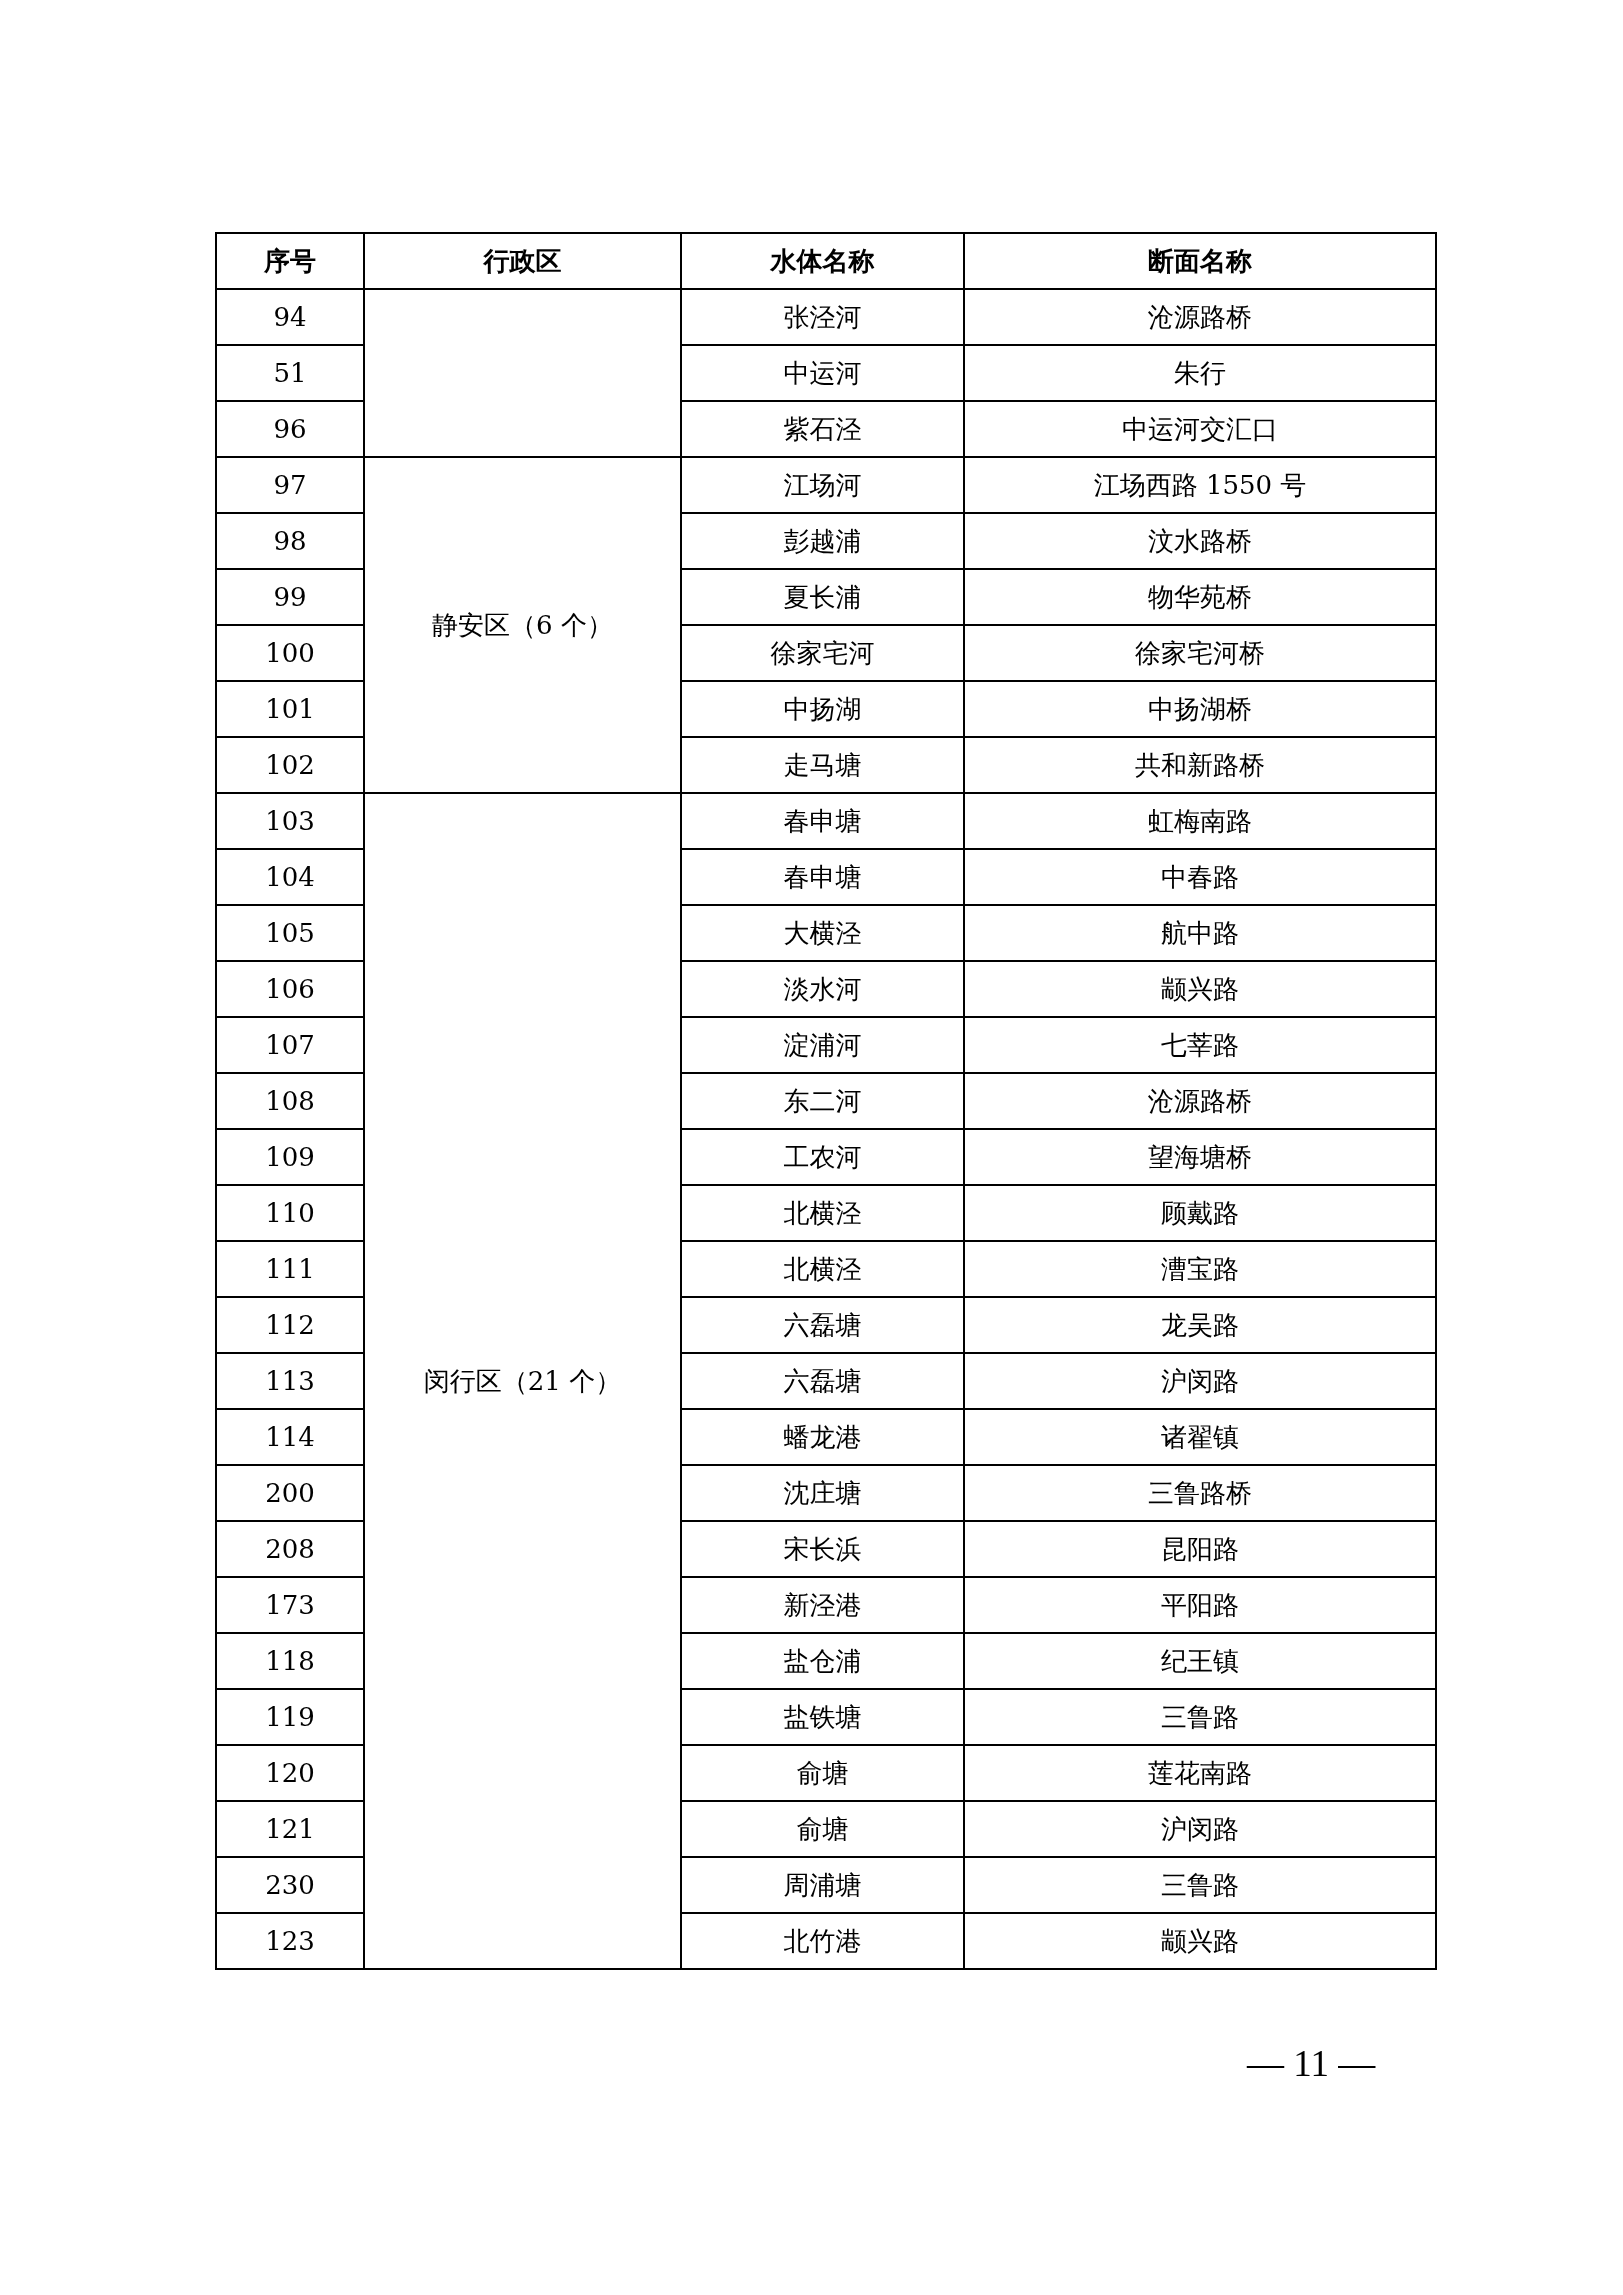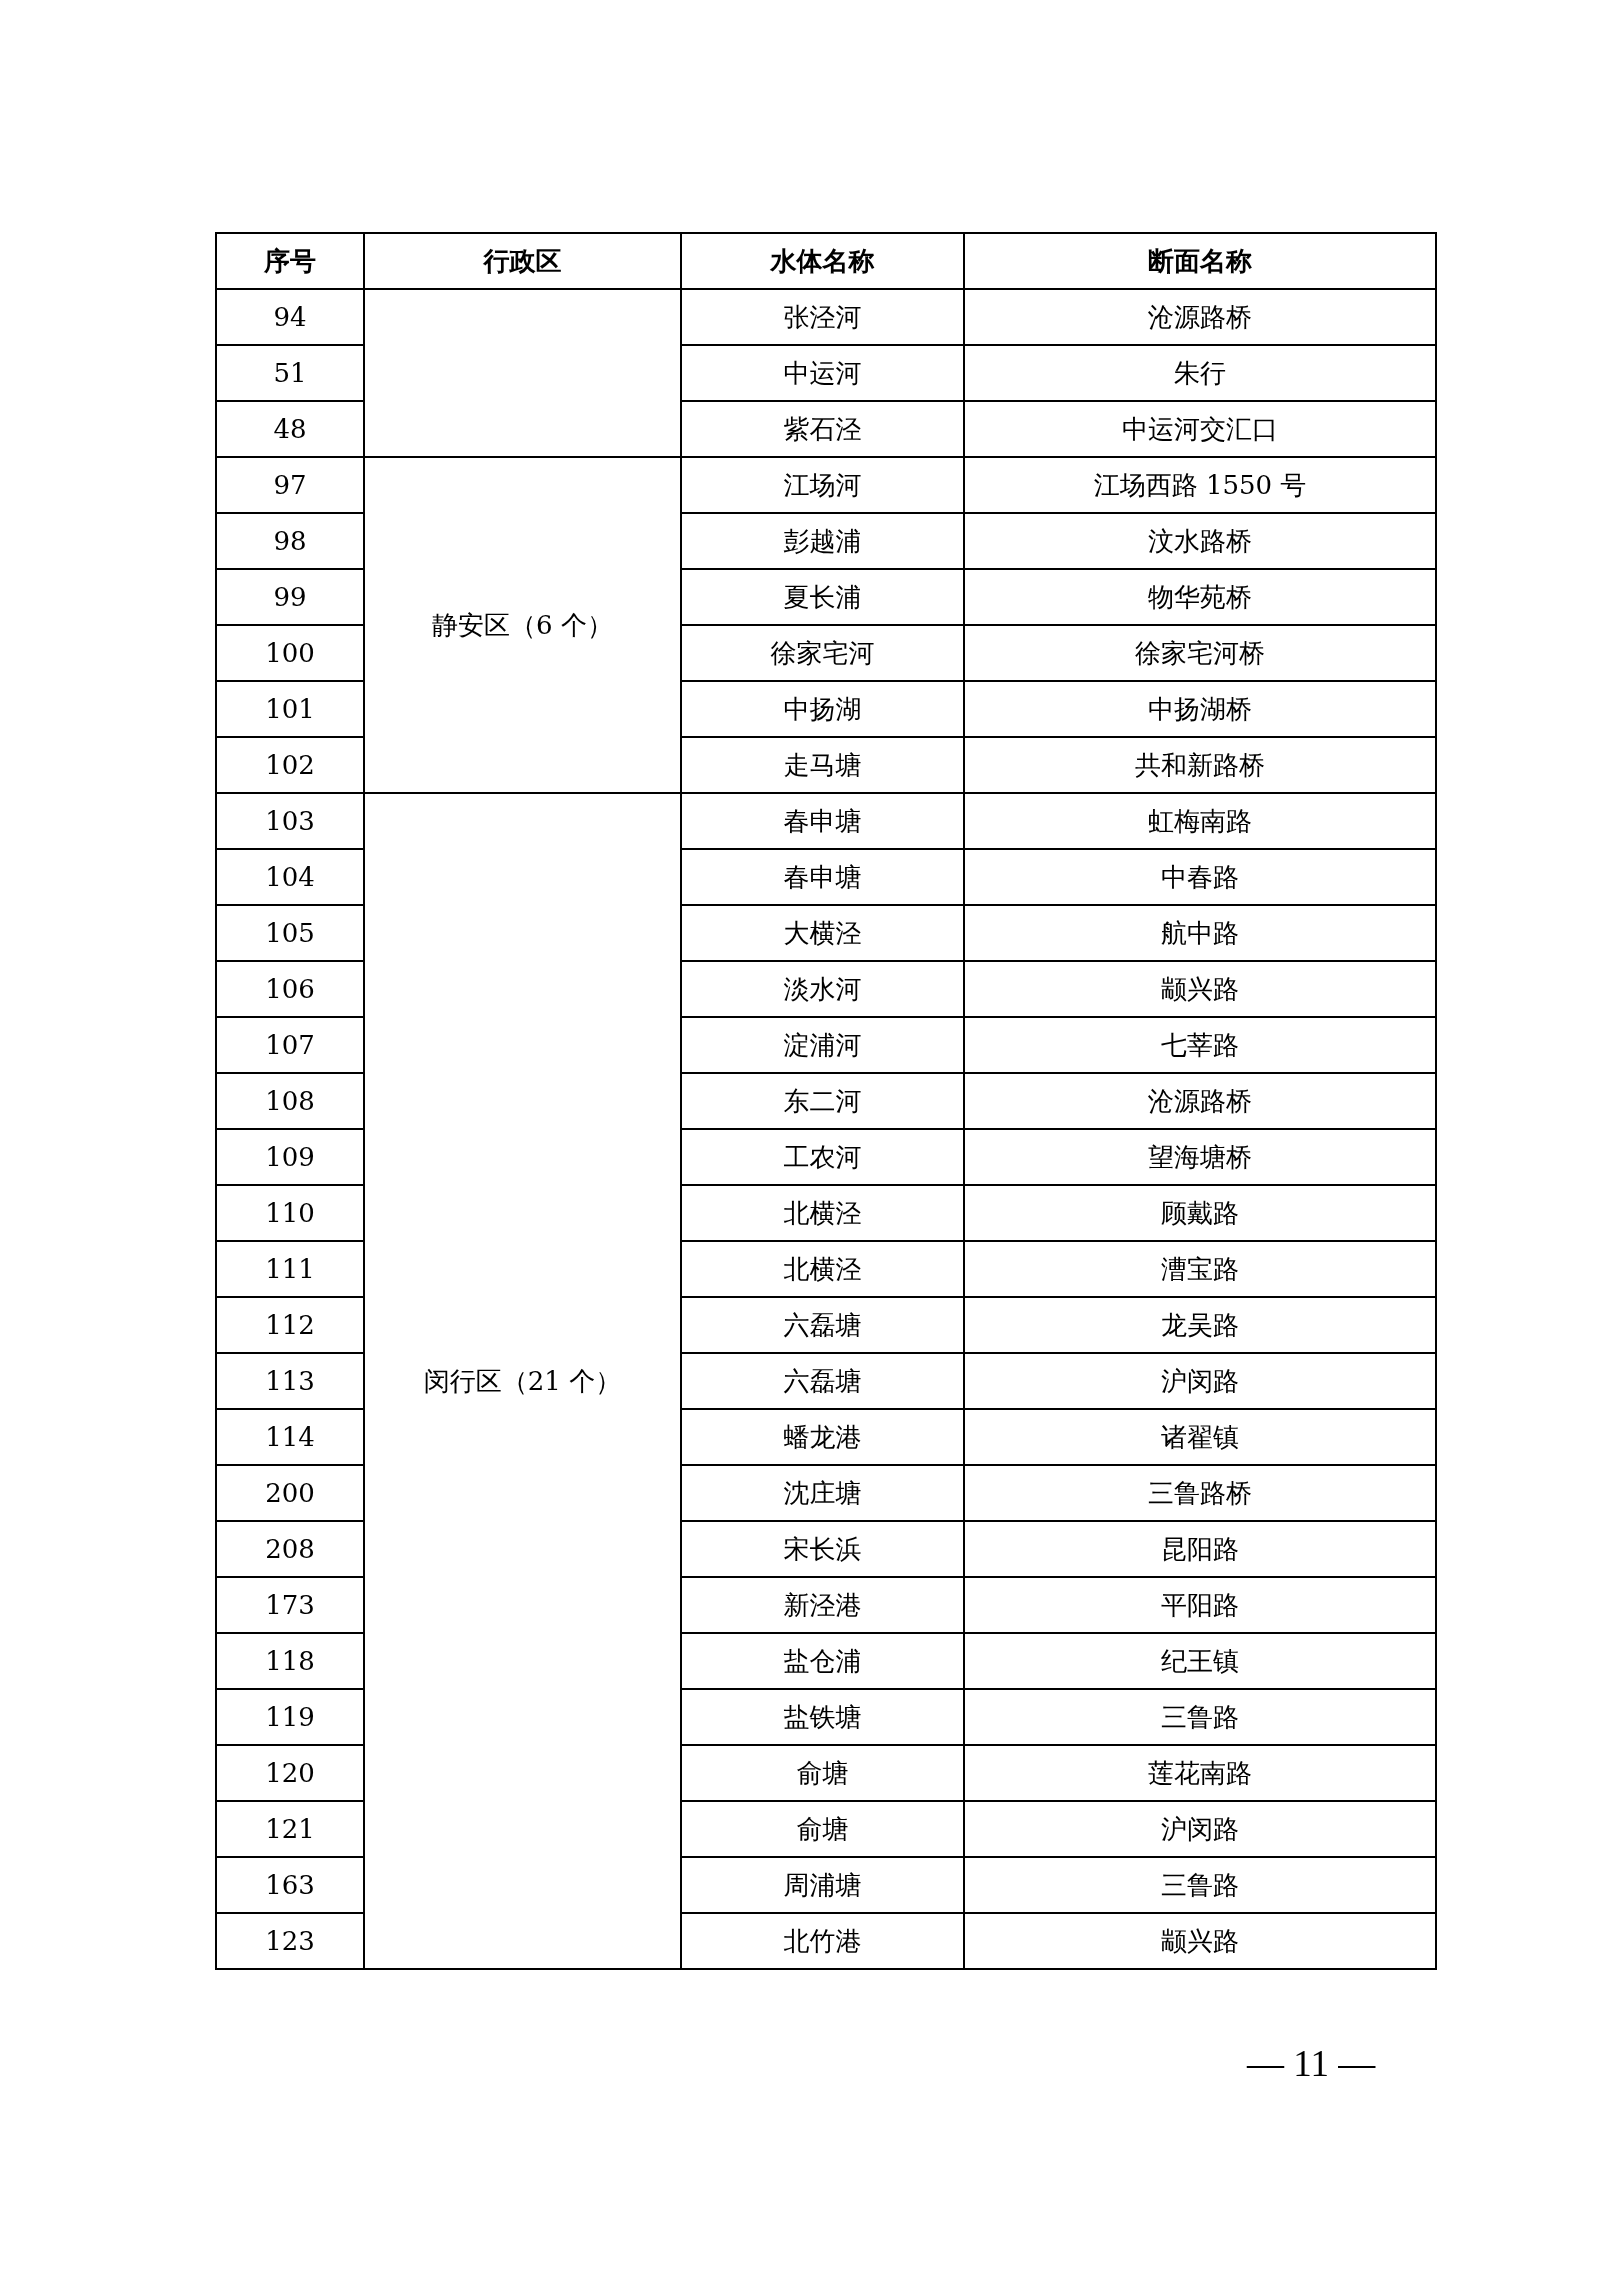--- a/index.html
+++ b/index.html
@@ -34,21 +34,21 @@
         <td rowspan="3"></td>
         <td>张泾河</td>
         <td>沧源路桥</td>
       </tr>
       <tr>
         <td>51</td>
         <td>中运河</td>
         <td>朱行</td>
       </tr>
       <tr>
-        <td>48</td>
+        <td>96</td>
         <td>紫石泾</td>
         <td>中运河交汇口</td>
       </tr>
       <tr>
         <td>97</td>
         <td rowspan="6">静安区（6 个）</td>
         <td>江场河</td>
         <td>江场西路 1550 号</td>
       </tr>
       <tr>
@@ -166,21 +166,21 @@
         <td>120</td>
         <td>俞塘</td>
         <td>莲花南路</td>
       </tr>
       <tr>
         <td>121</td>
         <td>俞塘</td>
         <td>沪闵路</td>
       </tr>
       <tr>
-        <td>163</td>
+        <td>230</td>
         <td>周浦塘</td>
         <td>三鲁路</td>
       </tr>
       <tr>
         <td>123</td>
         <td>北竹港</td>
         <td>颛兴路</td>
       </tr>
     </tbody>
 </table>

